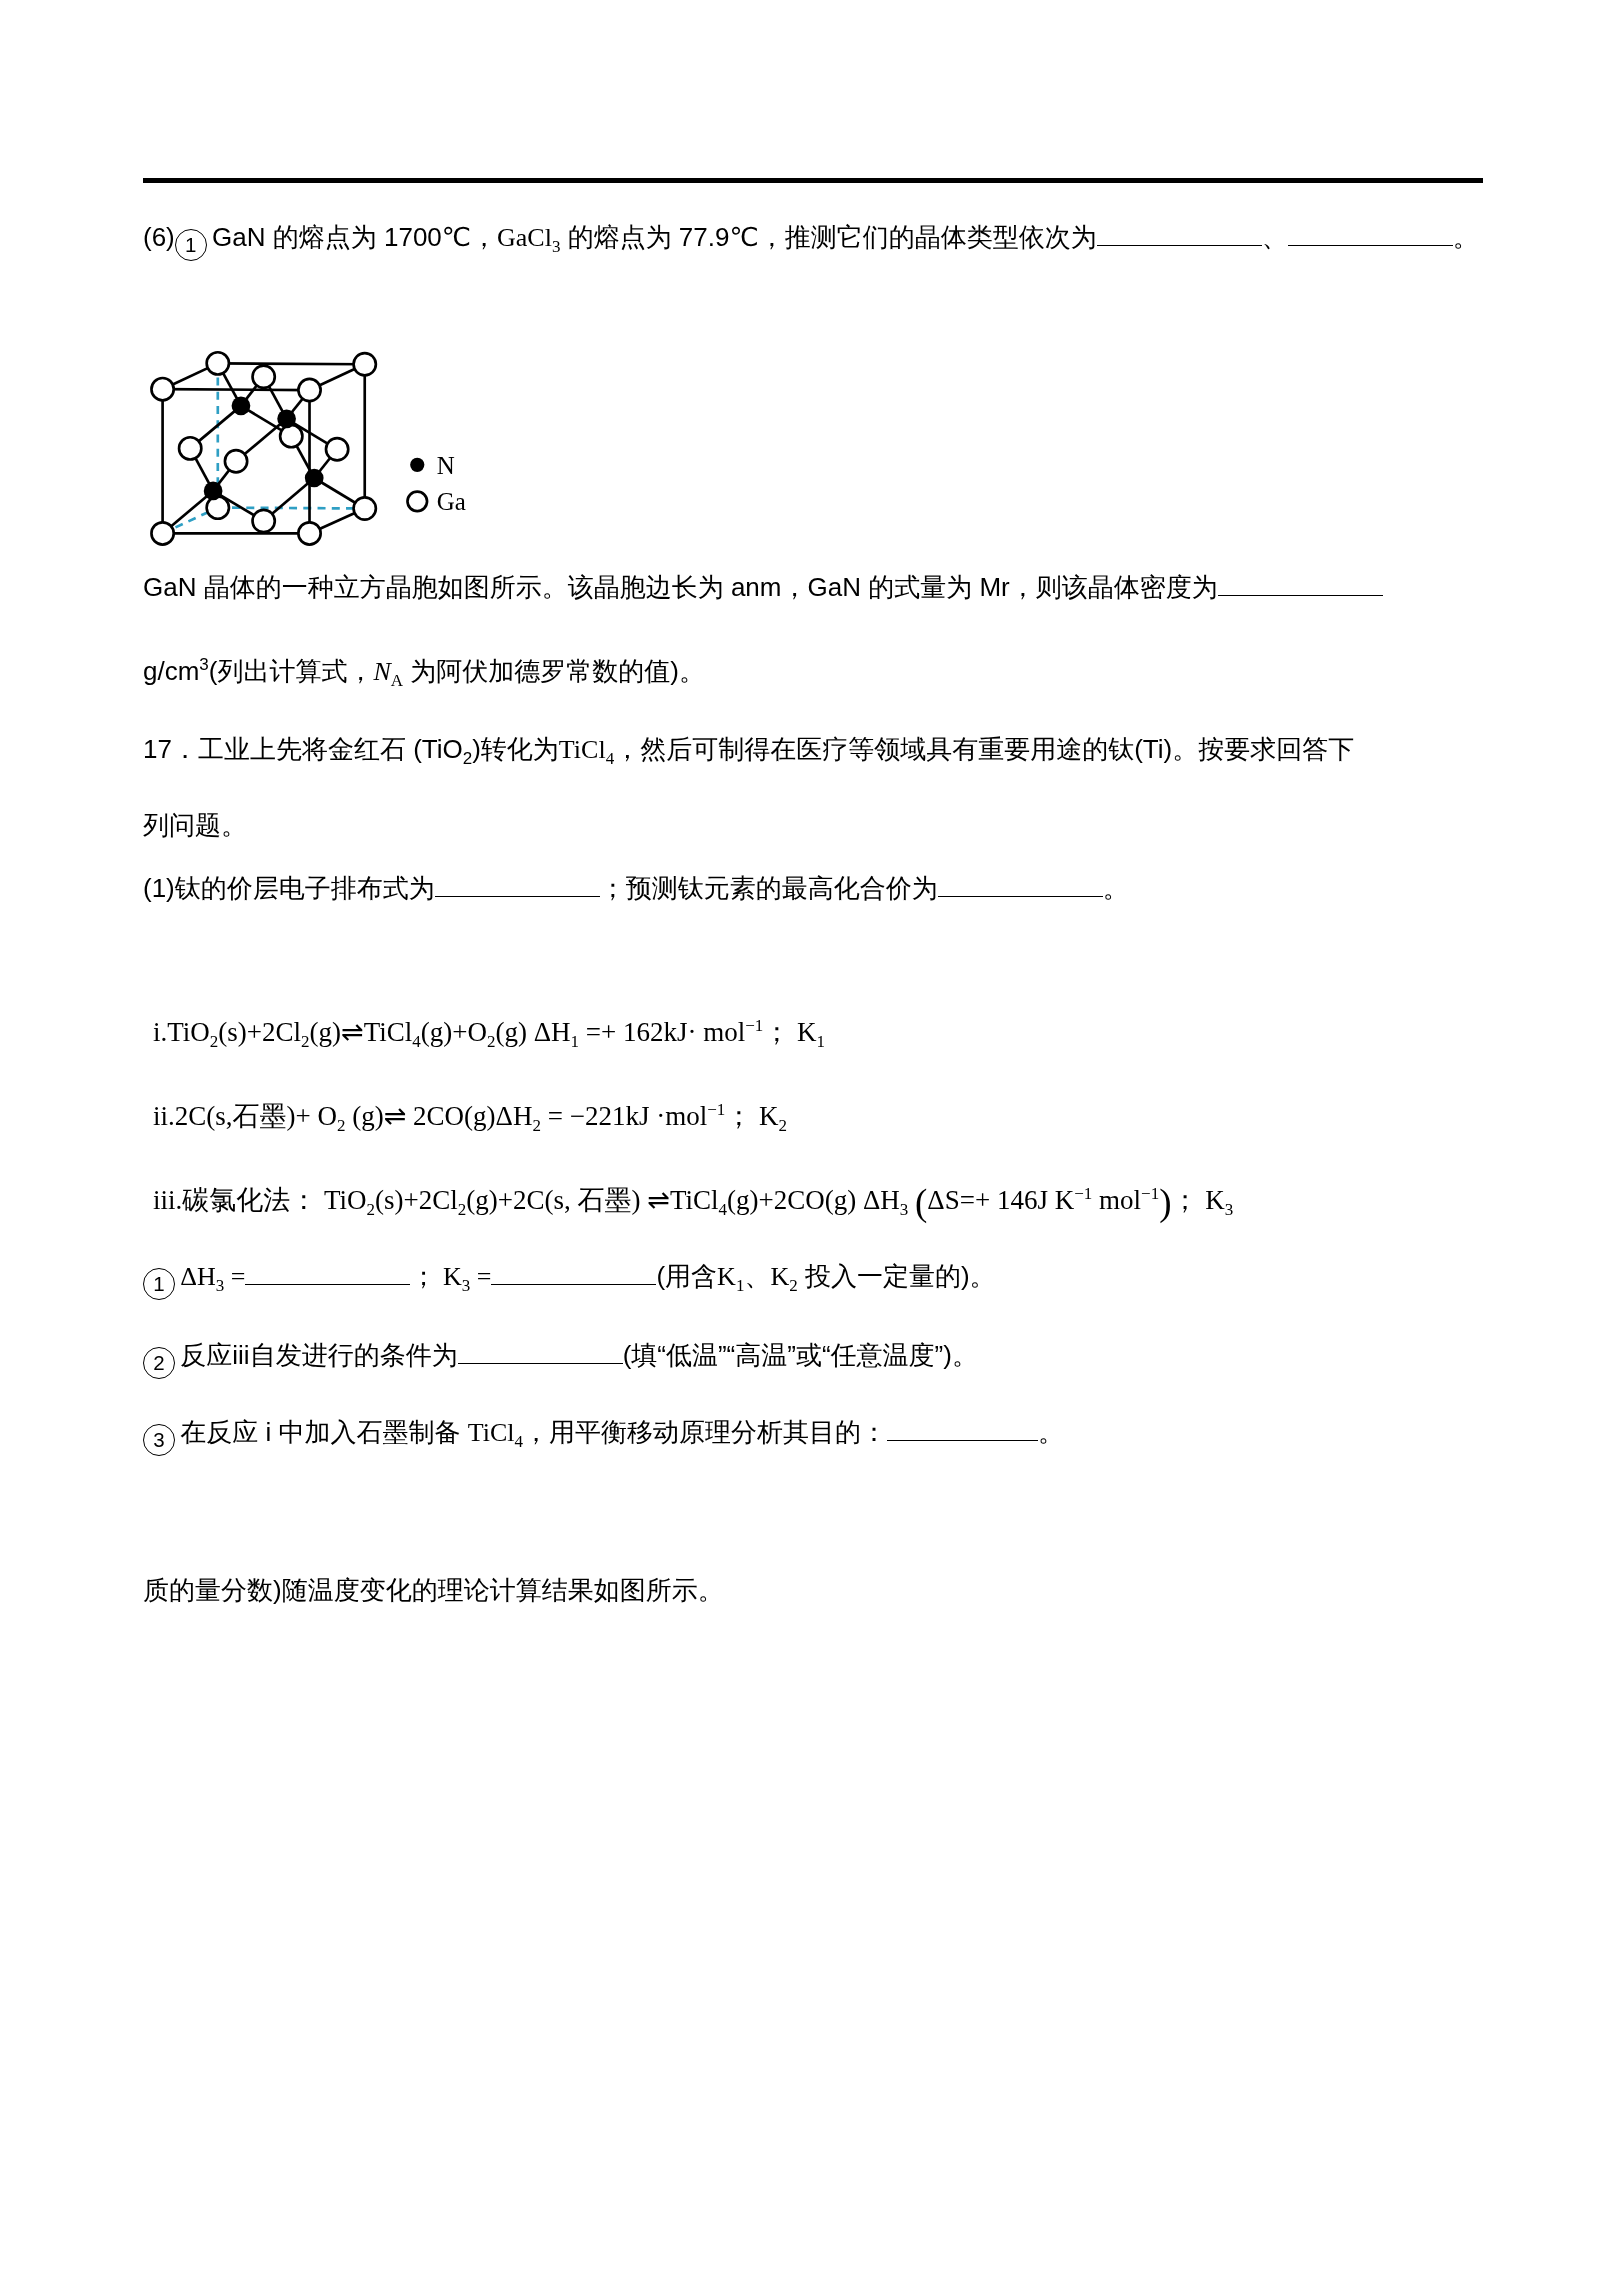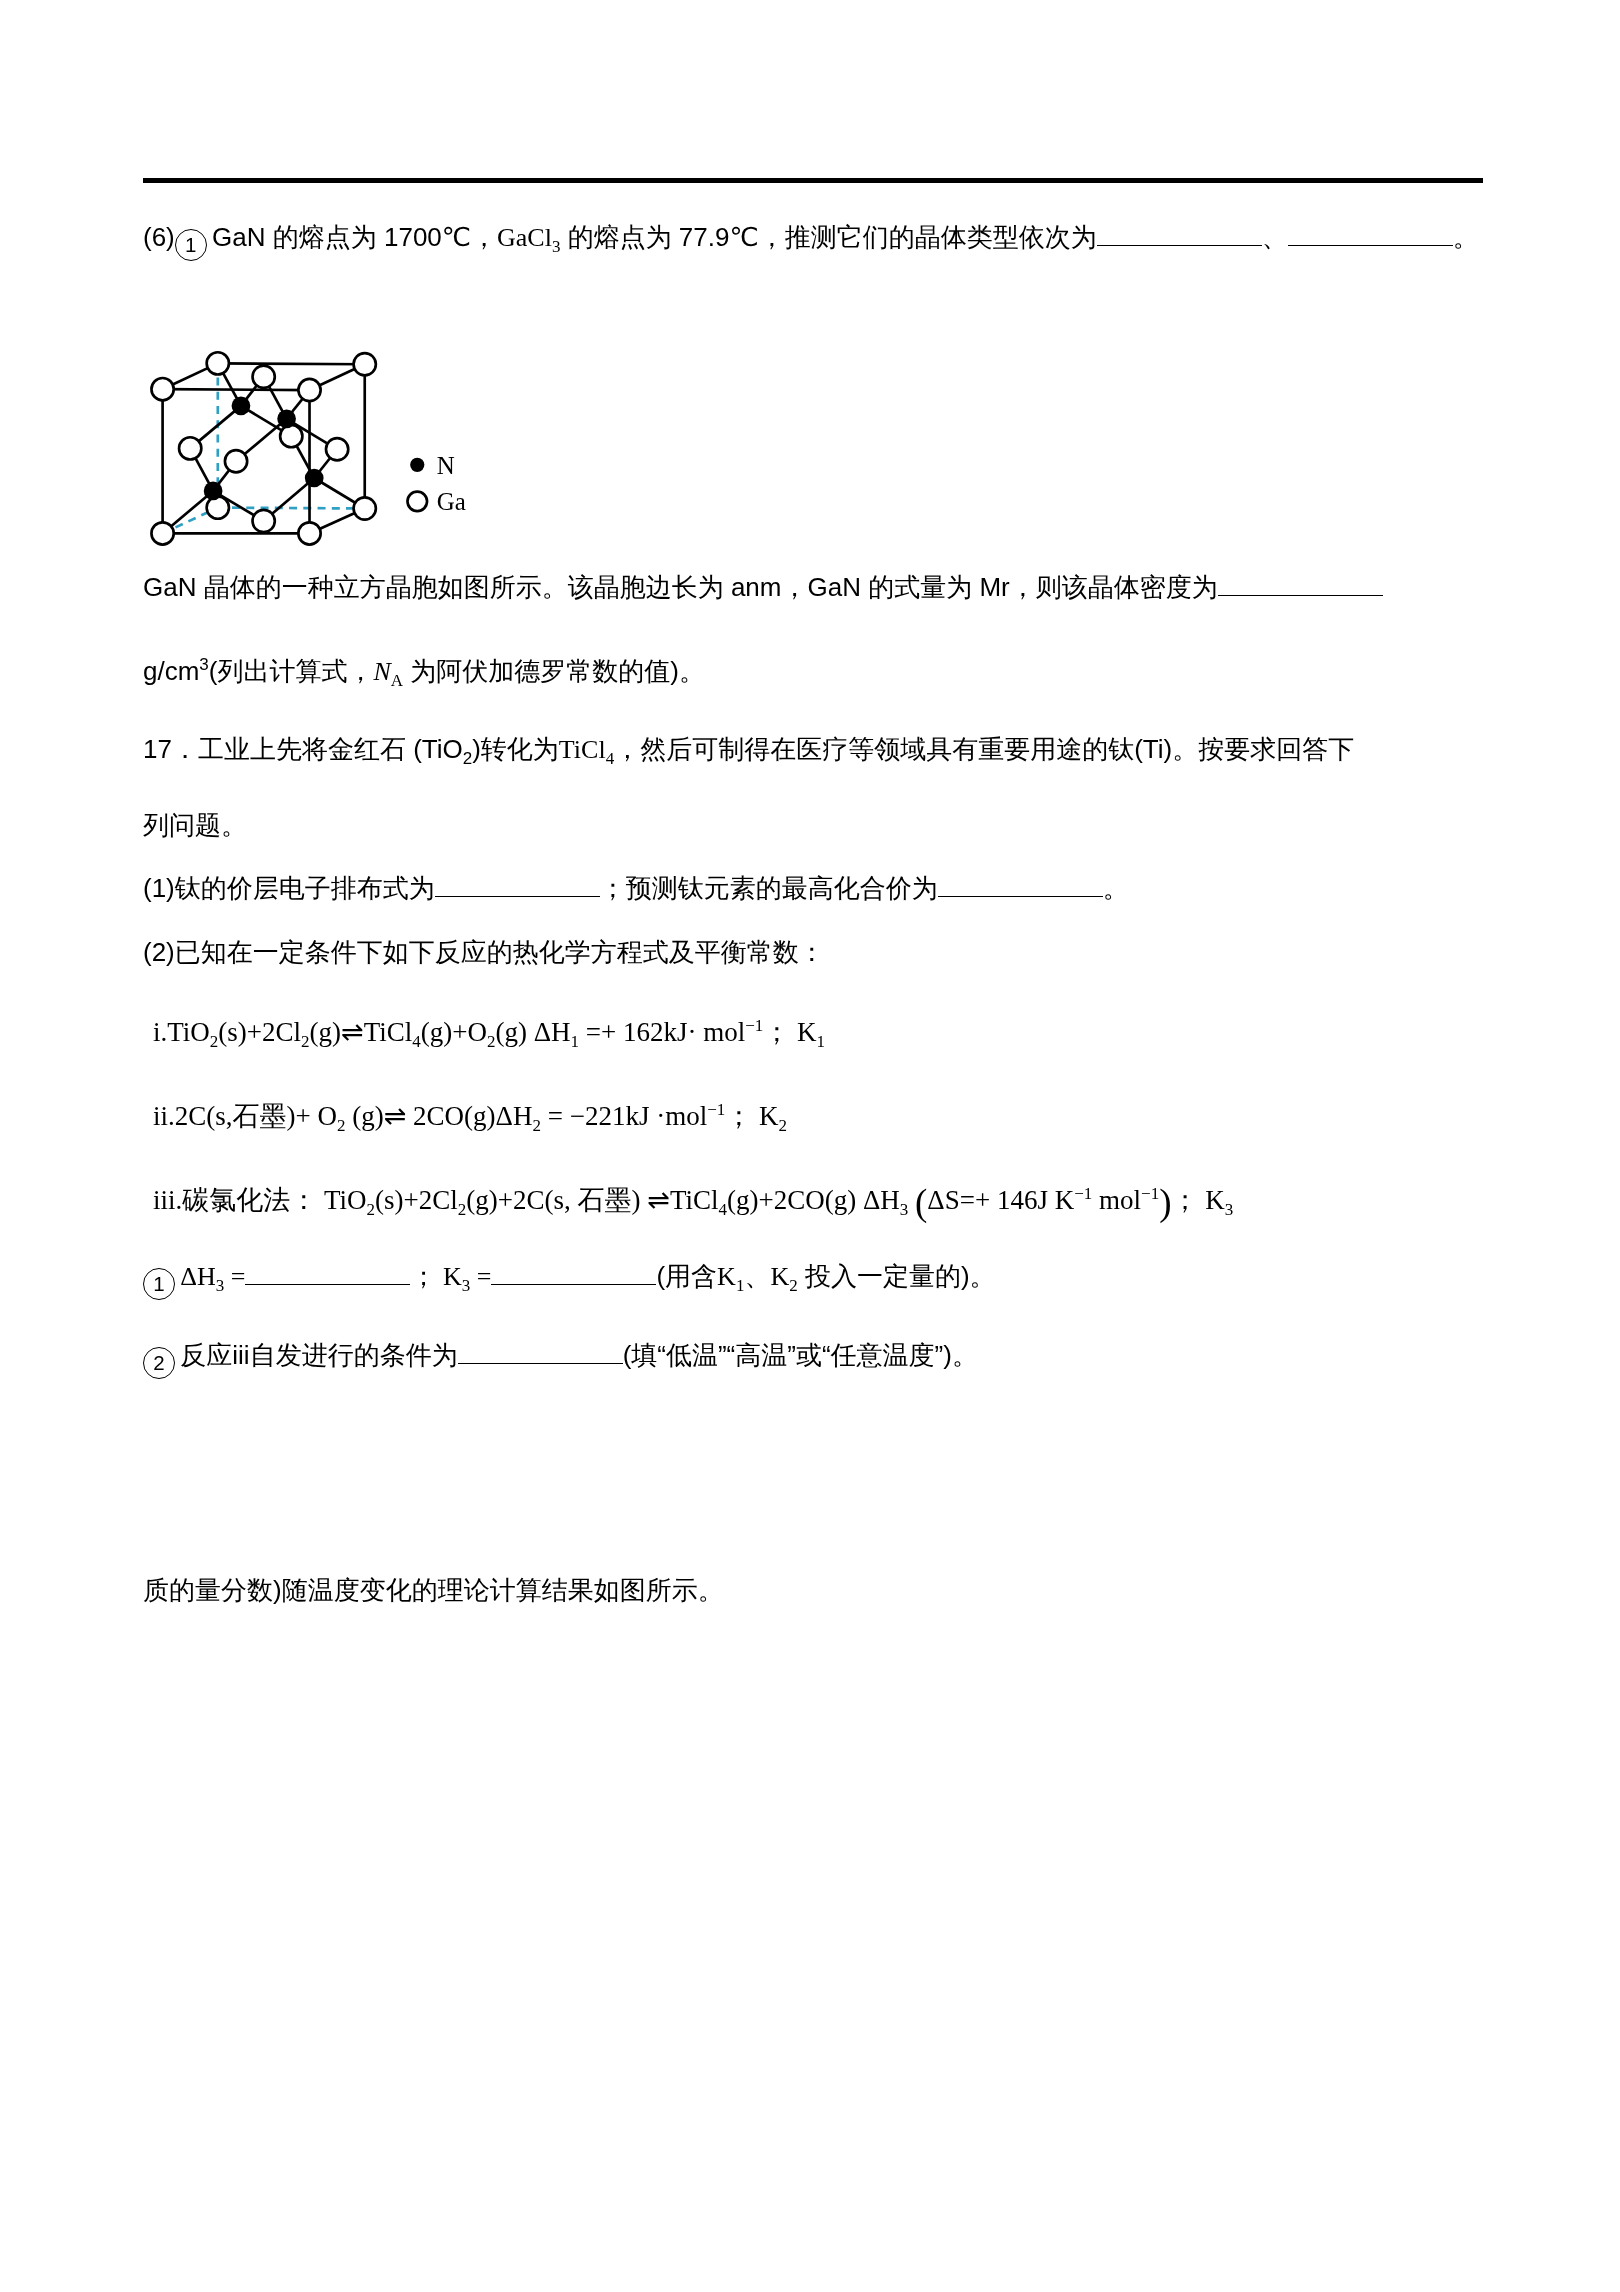--- a/index.html
+++ b/index.html
@@ -114,23 +114,20 @@
     <span>17．工业上先将金红石 (TiO</span><span class="sb">2</span><span>)转化为</span><span class="sf">TiCl</span><span class="sf sb">4</span><span>，然后可制得在医疗等领域具有重要用途的钛(Ti)。按要求回答下</span>
   </div>
   <div class="line" style="top:805px">
     <span>列问题。</span>
   </div>
 
   <div class="line" style="top:868px">
     <span>(1)钛的价层电子排布式为</span><span class="u"></span><span>；预测钛元素的最高化合价为</span><span class="u"></span><span>。</span>
   </div>
 
-  <div class="line" style="top:932px">
-    <span>(2)已知在一定条件下如下反应的热化学方程式及平衡常数：</span>
-  </div>
 
   <div class="line eq" style="top:1005px">
     <span>i.TiO</span><span class="sb">2</span><span>(s)+2Cl</span><span class="sb">2</span><span>(g)</span><span class="ar">⇌</span><span>TiCl</span><span class="sb">4</span><span>(g)+O</span><span class="sb">2</span><span>(g) ΔH</span><span class="sb">1</span><span> =+ 162kJ· mol</span><span class="sp">−1</span><span>；  K</span><span class="sb">1</span>
   </div>
 
   <div class="line eq" style="top:1089px">
     <span>ii.2C(s,石墨)+ O</span><span class="sb">2</span><span> (g)</span><span class="ar">⇌</span><span> 2CO(g)ΔH</span><span class="sb">2</span><span> = −221kJ ·mol</span><span class="sp">−1</span><span>；  K</span><span class="sb">2</span>
   </div>
 
   <div class="line eq" style="top:1173px">
@@ -138,19 +135,22 @@
   </div>
 
   <div class="line" style="top:1256px">
     <span class="circ">1</span><span class="sf">ΔH</span><span class="sf sb">3</span><span class="sf"> =</span><span class="u"></span><span class="sf">；  K</span><span class="sf sb">3</span><span class="sf"> =</span><span class="u"></span><span>(用含</span><span class="sf">K</span><span class="sf sb">1</span><span>、</span><span class="sf">K</span><span class="sf sb">2</span><span> 投入一定量的)。</span>
   </div>
 
   <div class="line" style="top:1335px">
     <span class="circ">2</span><span>反应iii自发进行的条件为</span><span class="u"></span><span>(填“低温”“高温”或“任意温度”)。</span>
   </div>
 
+  <div class="line" style="top:1412px">
+    <span class="circ">3</span><span>在反应 i 中加入石墨制备 </span><span class="sf">TiCl</span><span class="sf sb">4</span><span>，用平衡移动原理分析其目的：</span><span class="u short"></span><span>。</span>
+  </div>
 
   <div class="line" style="top:1570px">
     <span>质的量分数)随温度变化的理论计算结果如图所示。</span>
   </div>
 
 </div>
 
 
 </body></html>

